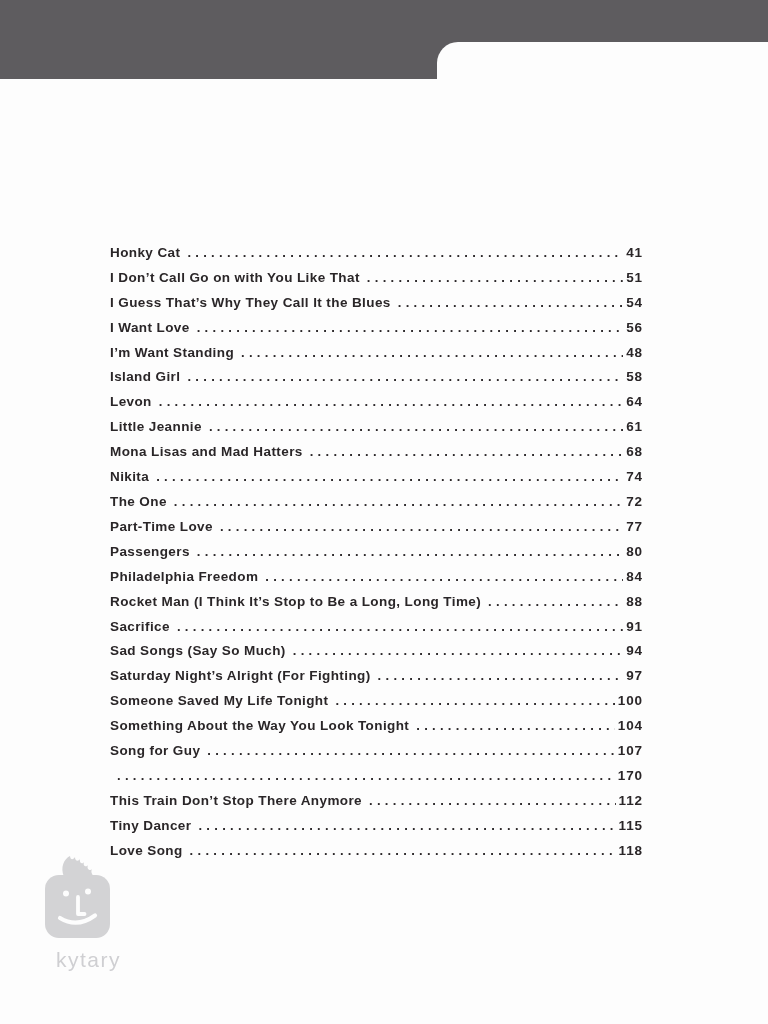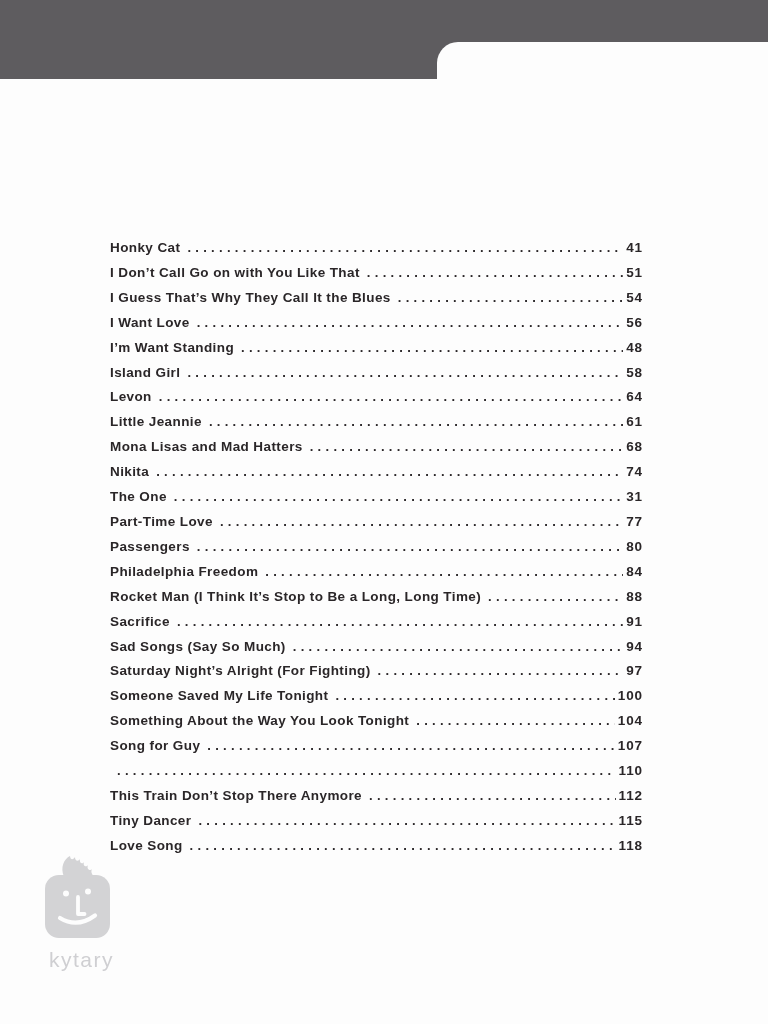--- a/index.html
+++ b/index.html
@@ -38,21 +38,21 @@
     left: 110px;
     top: 240px;
     width: 533px;
     color: #2a2628;
     font-weight: 700;
     font-size: 13.5px;
     letter-spacing: 0.4px;
   }
   .row {
     display: flex;
-    align-items: flex-start;
+    align-items: center;
     height: 24.92px;
     overflow: hidden;
   }
   .title {
     flex: 0 0 auto;
     white-space: nowrap;
   }
   .dots {
     flex: 1 1 auto;
     overflow: hidden;
@@ -69,21 +69,21 @@
   }
   
   .watermark {
     position: absolute;
     left: 38px;
     top: 856px;
     width: 110px;
   }
   .brand {
     margin-top: 4px;
-    margin-left: 11px;
+    margin-left: 18px;
     font-size: 21px;
     font-weight: 400;
     letter-spacing: 1.5px;
     color: #cfcfd2;
   }
 </style>
 </head>
 <body>
 
 <div class="page">
@@ -149,21 +149,21 @@
 
     <div class="row">
       <span class="title">Nikita</span>
       <span class="dots" aria-hidden="true">........................................................................................................................</span>
       <span class="pg">74</span>
     </div>
 
     <div class="row">
       <span class="title">The One</span>
       <span class="dots" aria-hidden="true">........................................................................................................................</span>
-      <span class="pg">31</span>
+      <span class="pg">72</span>
     </div>
 
     <div class="row">
       <span class="title">Part-Time Love</span>
       <span class="dots" aria-hidden="true">........................................................................................................................</span>
       <span class="pg">77</span>
     </div>
 
     <div class="row">
       <span class="title">Passengers</span>
@@ -214,21 +214,21 @@
     </div>
 
     <div class="row">
       <span class="title">Song for Guy</span>
       <span class="dots" aria-hidden="true">........................................................................................................................</span>
       <span class="pg">107</span>
     </div>
 
     <div class="row">
       <span class="dots" aria-hidden="true">........................................................................................................................</span>
-      <span class="pg">110</span>
+      <span class="pg">170</span>
     </div>
 
     <div class="row">
       <span class="title">This Train Don’t Stop There Anymore</span>
       <span class="dots" aria-hidden="true">........................................................................................................................</span>
       <span class="pg">112</span>
     </div>
 
     <div class="row">
       <span class="title">Tiny Dancer</span>

